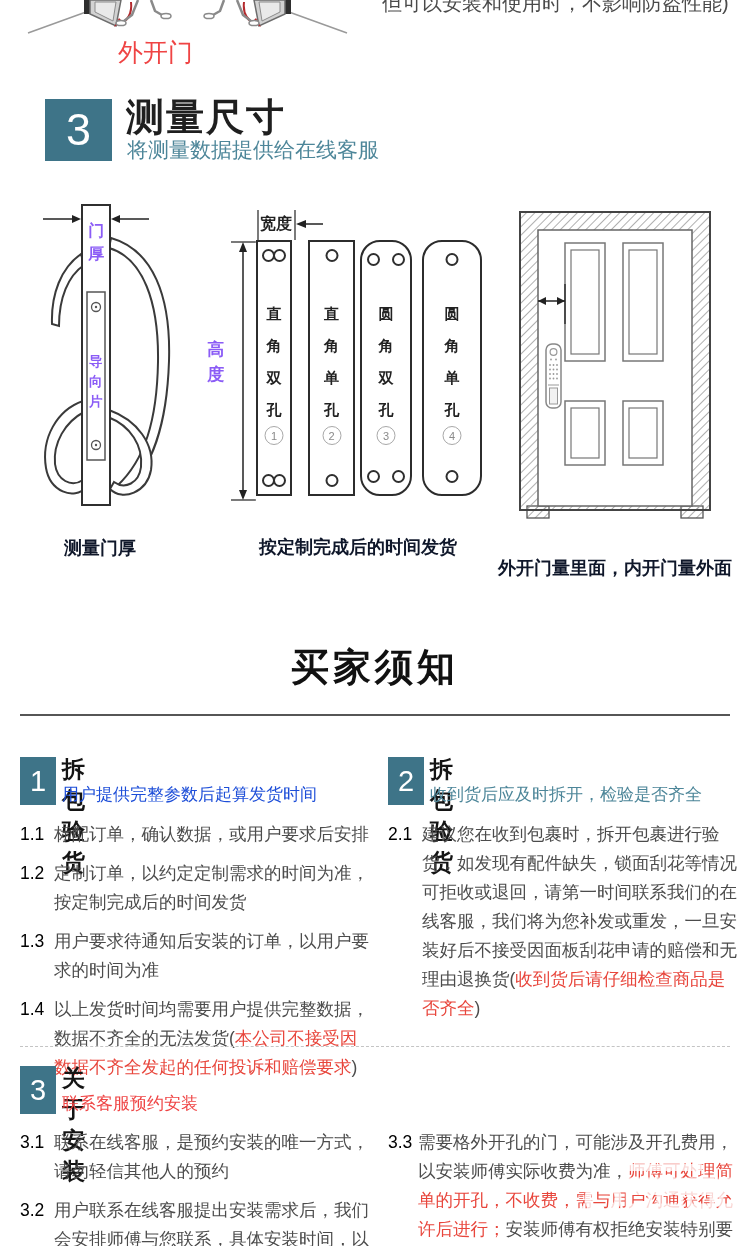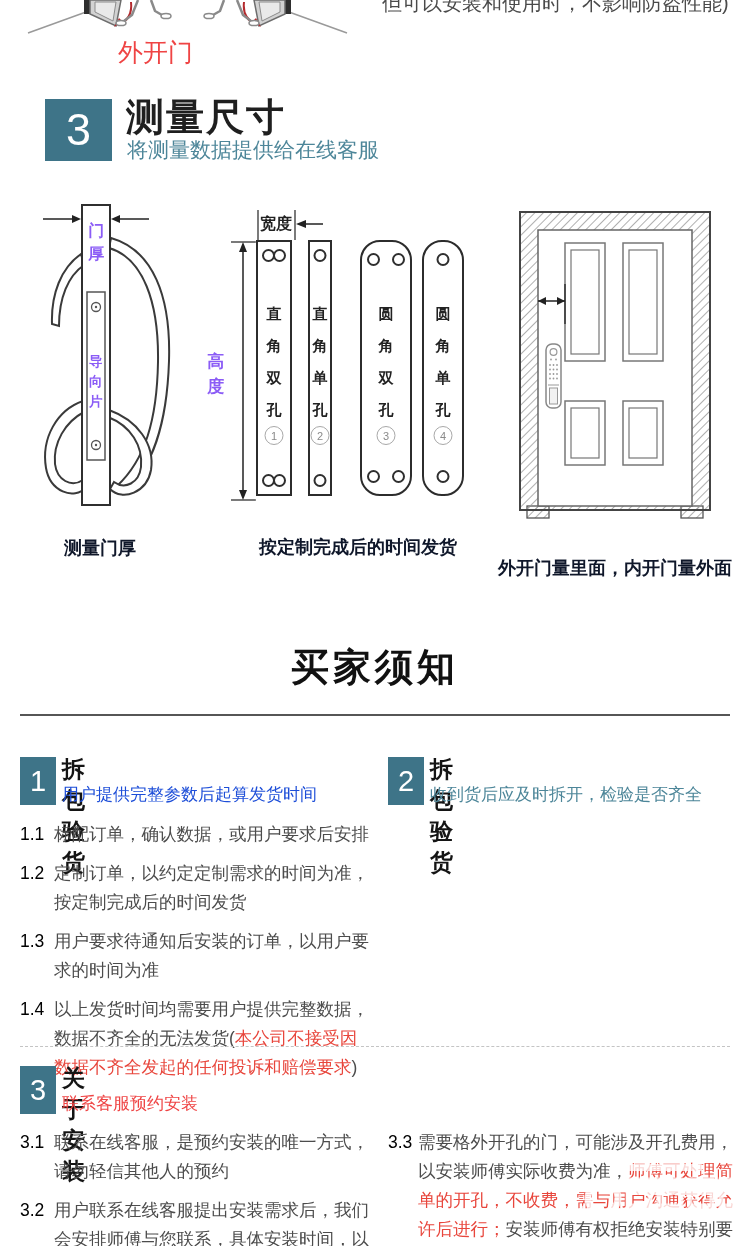--- a/index.html
+++ b/index.html
@@ -113,46 +113,46 @@
       <line x1="28" y1="46" x2="53" y2="46" stroke="#222" stroke-width="1.2"></line>
       <line x1="28" y1="304" x2="53" y2="304" stroke="#222" stroke-width="1.2"></line>
       <line x1="40" y1="50" x2="40" y2="300" stroke="#222" stroke-width="1.5"></line>
       <polygon points="40,46 36,56 44,56" fill="#222"></polygon>
       <polygon points="40,304 36,294 44,294" fill="#222"></polygon>
       <line x1="55" y1="14" x2="55" y2="44" stroke="#222" stroke-width="1.2"></line>
       <line x1="92" y1="14" x2="92" y2="44" stroke="#222" stroke-width="1.2"></line>
       <line x1="96" y1="28" x2="120" y2="28" stroke="#222" stroke-width="1.5"></line>
       <polygon points="93,28 103,24 103,32" fill="#222"></polygon>
     </svg>
-    <div class="abs vtext" style="left:3px;top:153px;font-size:17px;line-height:25px;">高度</div>
+    <div class="abs vtext" style="left:3px;top:142px;font-size:17px;line-height:25px;font-family:Liberation Mono, monospace;">高度</div>
     <div class="abs" style="left:57px;top:18px;font-size:16px;font-weight:700;color:#222;white-space:nowrap;">宽度</div>
 
     <div class="plate" style="left:53px;width:36px;">
       <div class="hole" style="top:7px;left:4px;"></div>
         <div class="hole" style="top:7px;right:4px;"></div>
       <div class="hole" style="bottom:7px;left:4px;"></div>
         <div class="hole" style="bottom:7px;right:4px;"></div>
       <div class="plabel">直角双孔</div>
       <div class="pnum">1</div>
     </div>
-    <div class="plate" style="left:105px;width:24px;">
+    <div class="plate" style="left:105px;width:47px;">
       <div class="hole" style="top:7px;left:50%;transform:translateX(-50%);"></div>
       <div class="hole" style="bottom:7px;left:50%;transform:translateX(-50%);"></div>
       <div class="plabel">直角单孔</div>
       <div class="pnum">2</div>
     </div>
     <div class="plate round" style="left:157px;width:52px;">
       <div class="hole" style="top:11px;left:5px;"></div>
         <div class="hole" style="top:11px;right:5px;"></div>
       <div class="hole" style="bottom:11px;left:5px;"></div>
         <div class="hole" style="bottom:11px;right:5px;"></div>
       <div class="plabel">圆角双孔</div>
       <div class="pnum">3</div>
     </div>
-    <div class="plate round" style="left:219px;width:42px;">
+    <div class="plate round" style="left:219px;width:60px;">
       <div class="hole" style="top:11px;left:50%;transform:translateX(-50%);"></div>
       <div class="hole" style="bottom:11px;left:50%;transform:translateX(-50%);"></div>
       <div class="plabel">圆角单孔</div>
       <div class="pnum">4</div>
     </div>
   </div>
   <div class="abs cap" style="left:259px;top:535px;">按定制完成后的时间发货</div>
 
   <svg class="abs" style="left:515px;top:198px;" width="200" height="327" viewBox="0 0 200 327">
     <defs>
@@ -226,20 +226,26 @@
     <div class="item">
       <span class="ino">1.3</span>
       <div class="ibody"><span class="seg-body">用户要求待通知后安装的订单，以用户要求的时间为准</span></div>
     </div>
     <div class="item">
       <span class="ino">1.4</span>
       <div class="ibody"><span class="seg-body">以上发货时间均需要用户提供完整数据，数据不齐全的无法发货(</span><span class="seg-red">本公司不接受因数据不齐全发起的任何投诉和赔偿要求</span><span class="seg-body">)</span></div>
     </div>
   </div>
 
+  <div class="abs col" style="left:388px;top:820px;">
+    <div class="item">
+      <span class="ino">2.1</span>
+      <div class="ibody"><span class="seg-body">建议您在收到包裹时，拆开包裹进行验货，如发现有配件缺失，锁面刮花等情况可拒收或退回，请第一时间联系我们的在线客服，我们将为您补发或重发，一旦安装好后不接受因面板刮花申请的赔偿和无理由退换货(</span><span class="seg-red">收到货后请仔细检查商品是否齐全</span><span class="seg-body">)</span></div>
+    </div>
+  </div>
 
   <div class="abs row-divider"></div>
 
   <div class="abs nsec" style="left:20px;top:1066px;">
     <div class="nbox" style="background:#3e7488;">3</div>
     <div class="ntitle">关于安装</div>
     <div class="nsub" style="color:#ef4444;">联系客服预约安装</div>
   </div>
 
   <div class="abs col" style="left:20px;top:1128px;">

